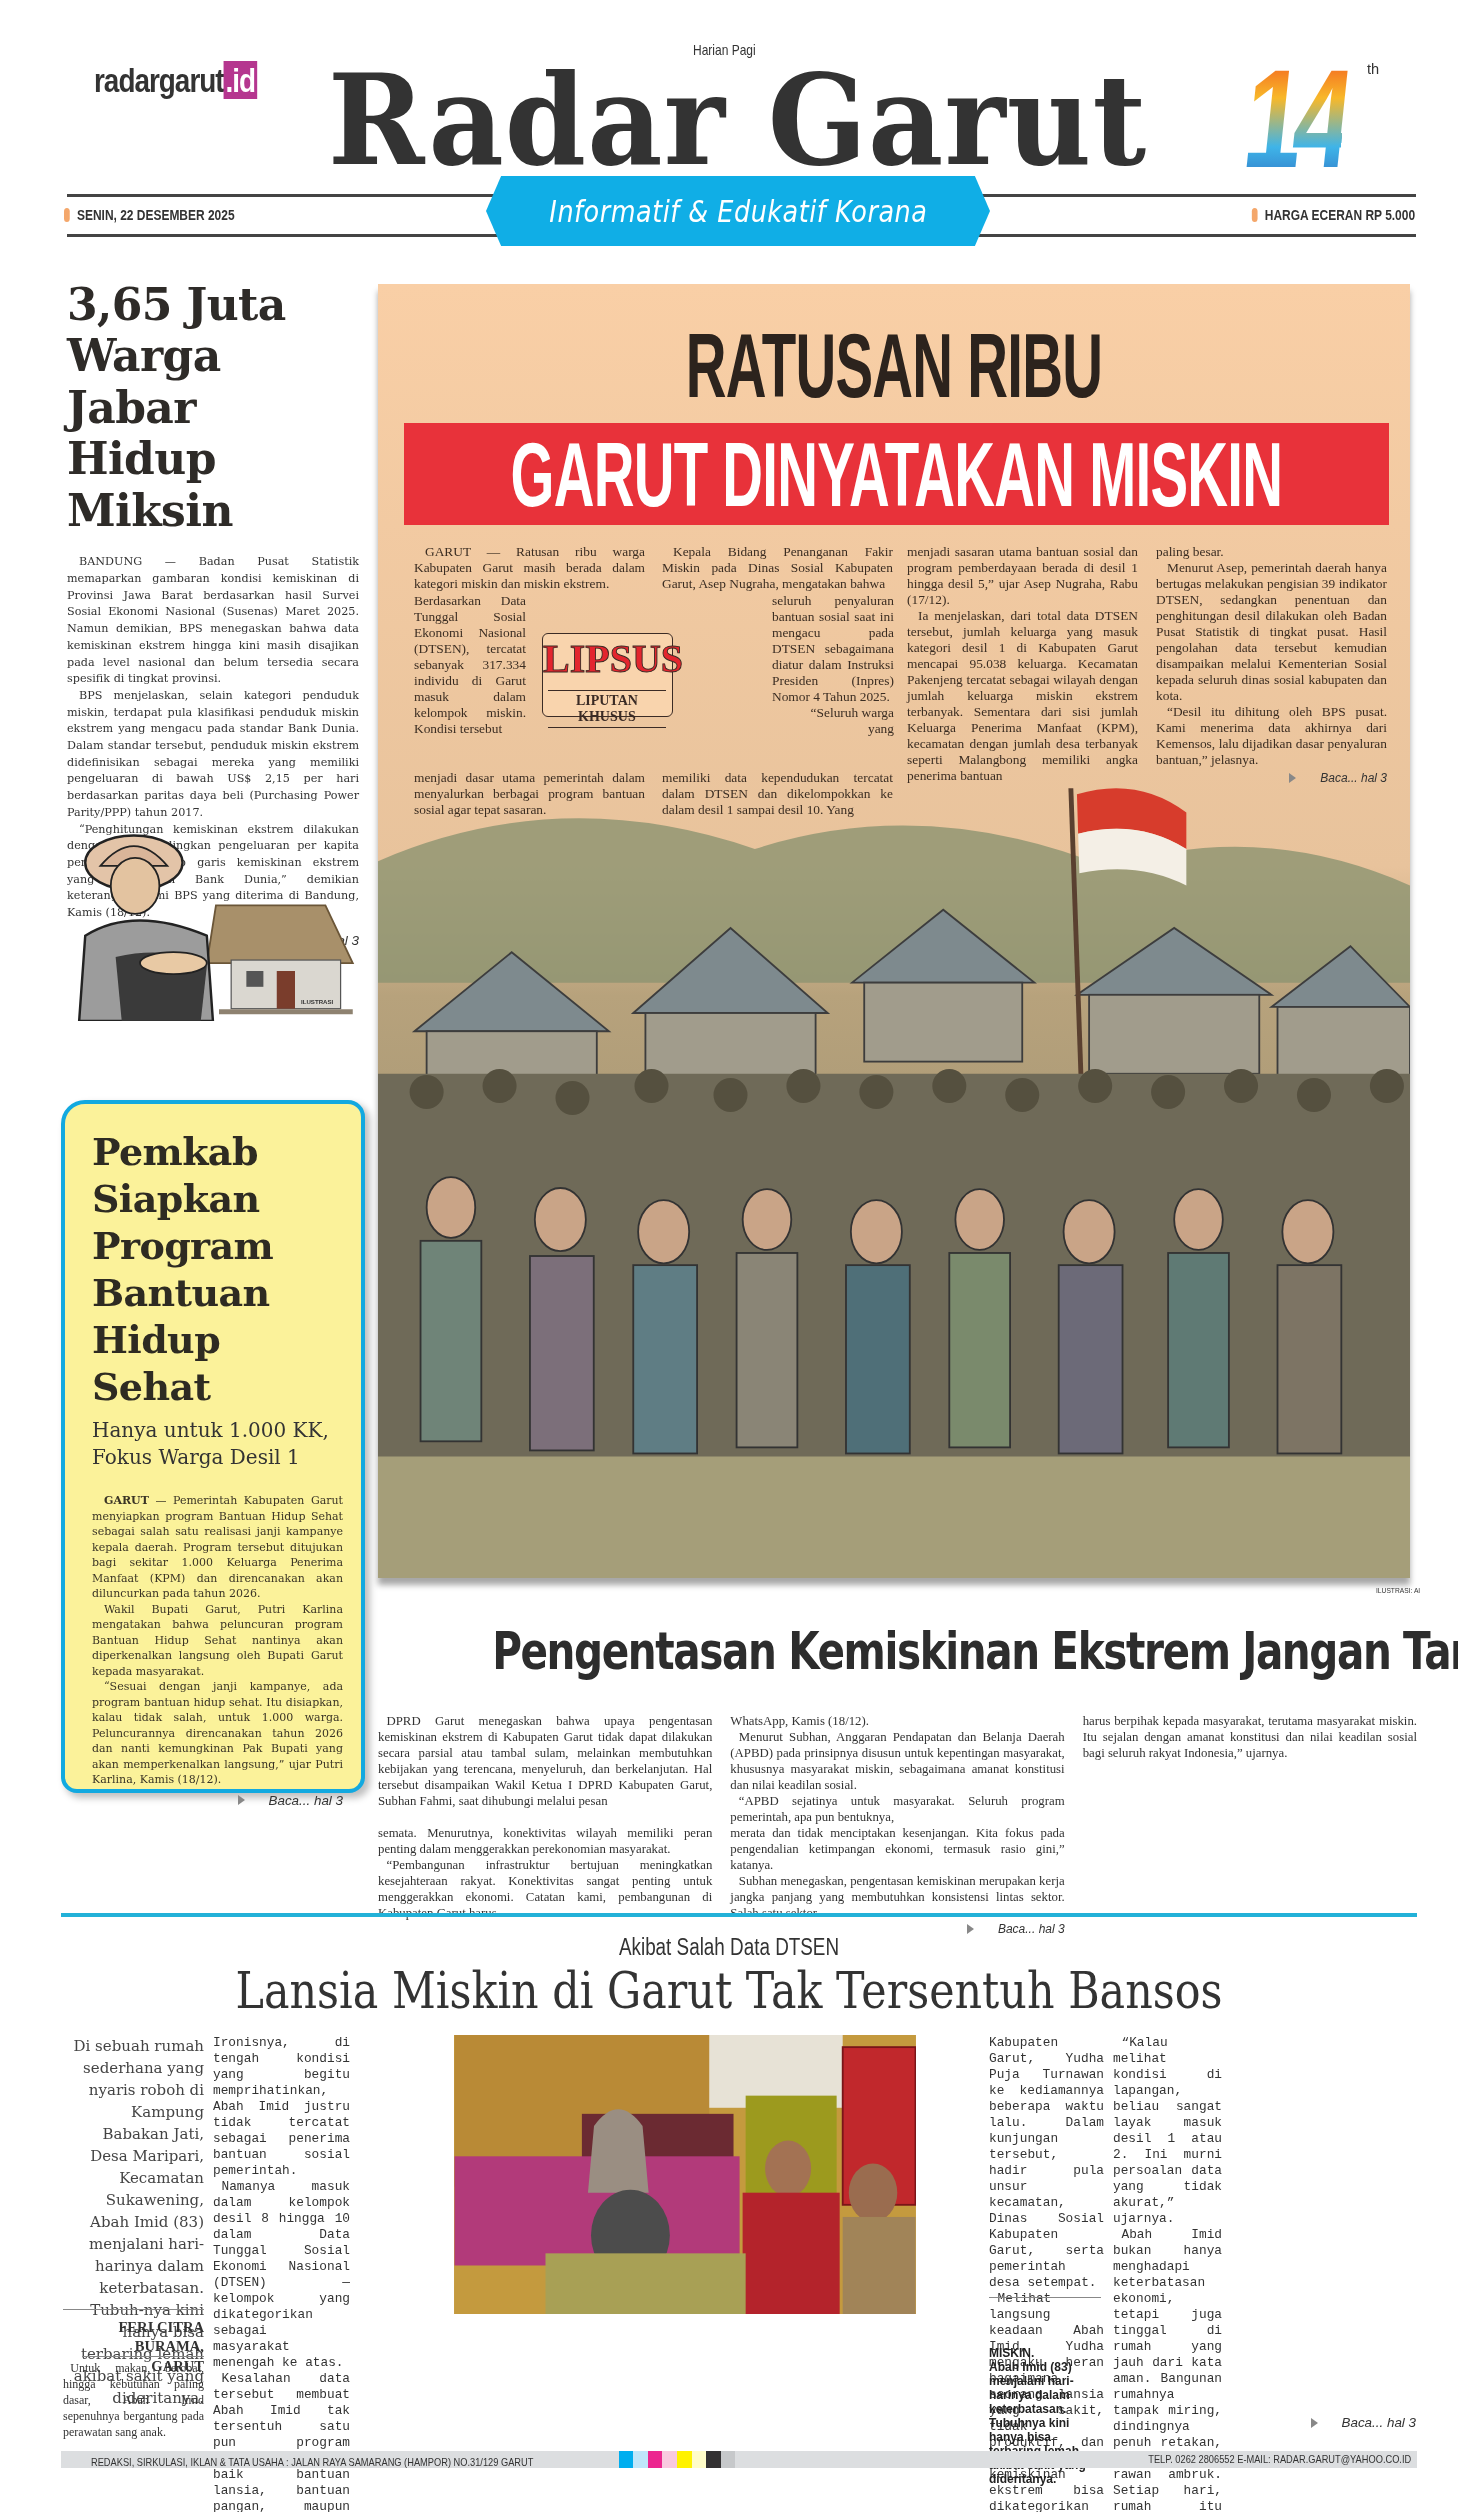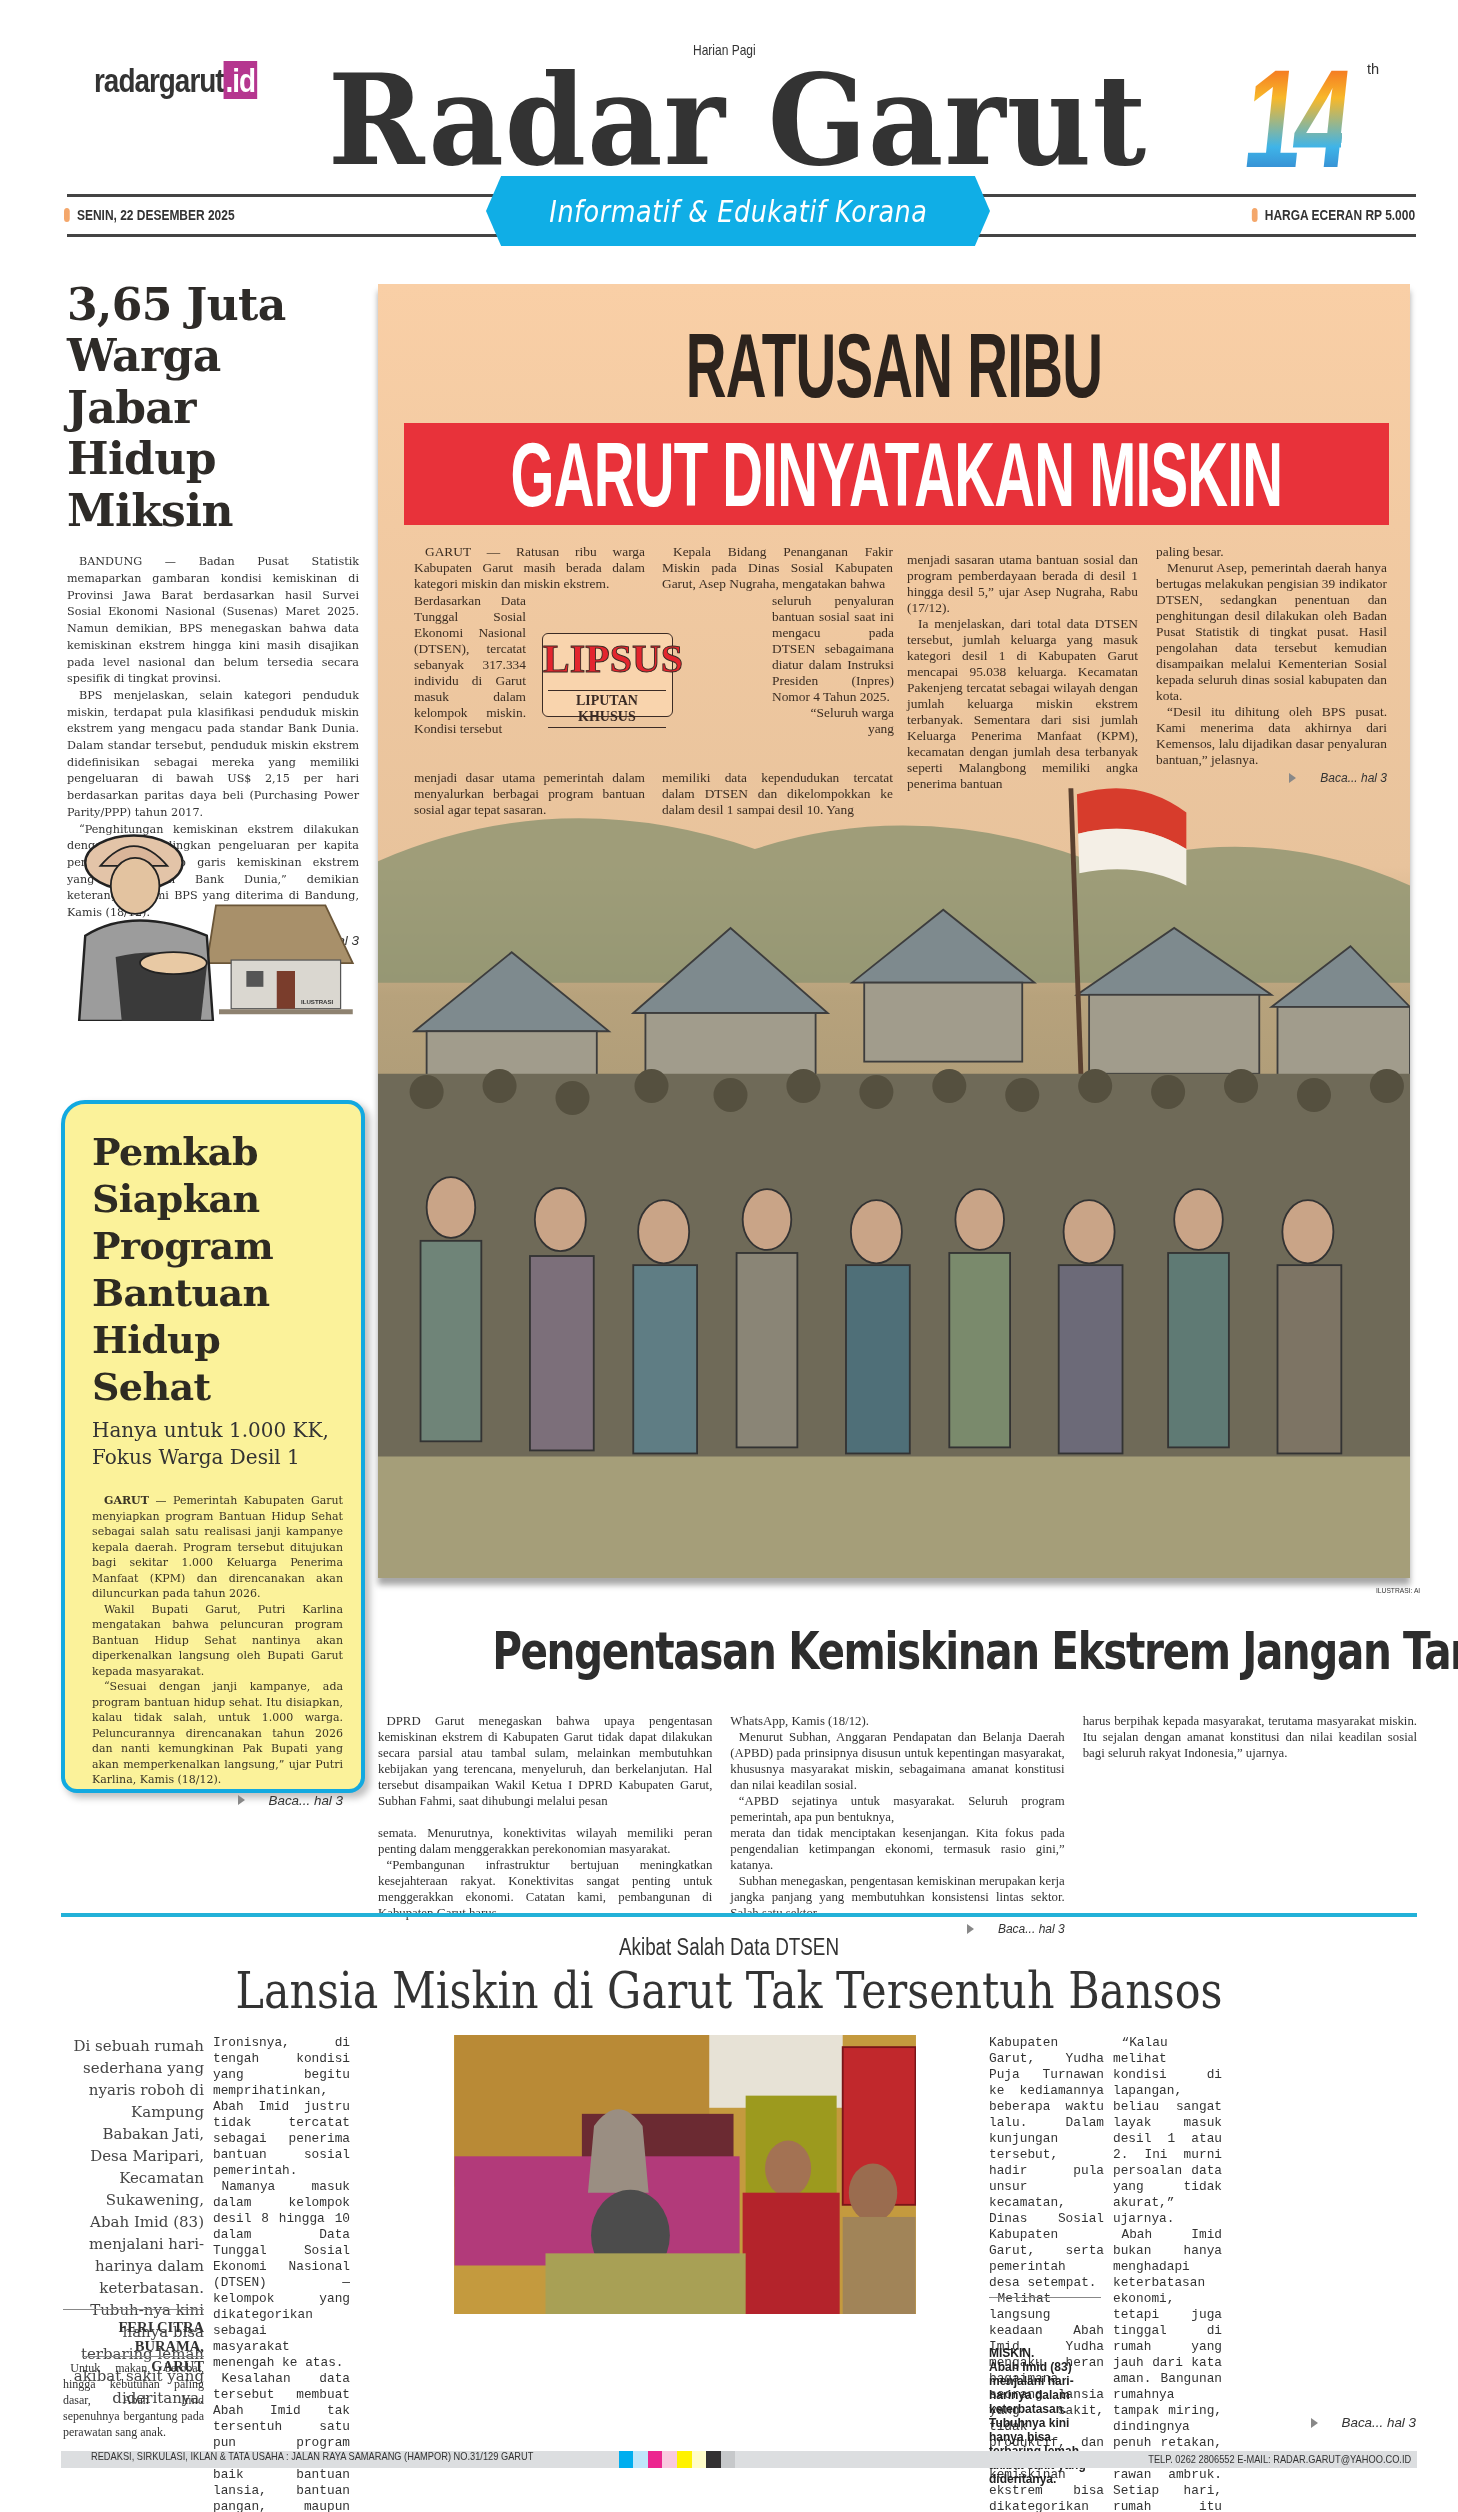--- a/index.html
+++ b/index.html
@@ -259,21 +259,21 @@
     <p>Kepala Bidang Penanganan Fakir Miskin pada Dinas Sosial Kabupaten Garut, Asep Nugraha, mengatakan bahwa</p>
   </div>
   <div class="hero-text" style="left:394px; top:309px; width:122px;">
     <p style="text-indent:0">seluruh penyaluran bantuan sosial saat ini mengacu pada DTSEN sebagaimana diatur dalam Instruksi Presiden (Inpres) Nomor 4 Tahun 2025.</p>
     <p style="text-align:right">“Seluruh warga yang</p>
   </div>
   <div class="hero-text" style="left:284px; top:486px; width:231px;">
     <p style="text-indent:0">memiliki data kependudukan tercatat dalam DTSEN dan dikelompokkan ke dalam desil 1 sampai desil 10. Yang</p>
   </div>
 
-  <div class="hero-text" style="left:529px; width:231px;margin-top:8px;">
+  <div class="hero-text" style="left:529px; width:231px;">
     <p style="text-indent:0">menjadi sasaran utama bantuan sosial dan program pemberdayaan berada di desil 1 hingga desil 5,” ujar Asep Nugraha, Rabu (17/12).</p>
     <p>Ia menjelaskan, dari total data DTSEN tersebut, jumlah keluarga yang masuk kategori desil 1 di Kabupaten Garut mencapai 95.038 keluarga. Kecamatan Pakenjeng tercatat sebagai wilayah dengan jumlah keluarga miskin ekstrem terbanyak. Sementara dari sisi jumlah Keluarga Penerima Manfaat (KPM), kecamatan dengan jumlah desa terbanyak seperti Malangbong memiliki angka penerima bantuan</p>
   </div>
 
   <div class="hero-text" style="left:778px; width:231px;">
     <p style="text-indent:0">paling besar.</p>
     <p>Menurut Asep, pemerintah daerah hanya bertugas melakukan pengisian 39 indikator DTSEN, sedangkan penentuan dan penghitungan desil dilakukan oleh Badan Pusat Statistik di tingkat pusat. Hasil pengolahan data tersebut kemudian disampaikan melalui Kementerian Sosial kepada seluruh dinas sosial kabupaten dan kota.</p>
     <p>“Desil itu dihitung oleh BPS pusat. Kami menerima data akhirnya dari Kemensos, lalu dijadikan dasar penyaluran bantuan,” jelasnya.</p>
     <div class="readmore" style="font-size:12px; margin-top:2.4px;">
       <span class="tri"></span>
@@ -367,21 +367,21 @@
   <p>“Kalau melihat kondisi di lapangan, beliau sangat layak masuk desil 1 atau 2. Ini murni persoalan data yang tidak akurat,” ujarnya.</p>
   <p>Abah Imid bukan hanya menghadapi keterbatasan ekonomi, tetapi juga tinggal di rumah yang jauh dari kata aman. Bangunan rumahnya tampak miring, dindingnya penuh retakan, dan atapnya rawan ambruk. Setiap hari, rumah itu menjadi ancaman nyata bagi keselamatan penghuninya.</p>
   <p>Melihat kondisi tersebut, Yudha mendorong agar pemerintah desa segera mengusulkan pemutakhiran data melalui sistem SIKS-NG, agar dilakukan penilaian ulang terhadap status kesejahteraan</p>
 </div>
 <div class="abs readmore" style="left:1276px; top:2415px; width:140px; font-size:13.4px;">
   <span class="tri"></span>
   <span>Baca... hal 3</span>
 </div>
 
 <div class="abs footer-bar">
-  <div style="display:flex; align-items:flex-start;padding-left:24px;">
+  <div style="display:flex; align-items:flex-end;padding-left:24px;">
     <span style="transform:scaleX(0.9); transform-origin:left; display:inline-block;">REDAKSI, SIRKULASI, IKLAN &amp; TATA USAHA : JALAN RAYA SAMARANG (HAMPOR) NO.31/129 GARUT</span>
     <div class="swatches">
       <div style="background:#00aeef"></div>
       <div style="background:#bfe6fa"></div>
       <div style="background:#ec268f"></div>
       <div style="background:#f9c9df"></div>
       <div style="background:#fff200"></div>
       <div style="background:#fffcc8"></div>
       <div style="background:#333132"></div>
       <div style="background:#c6c8ca"></div>

